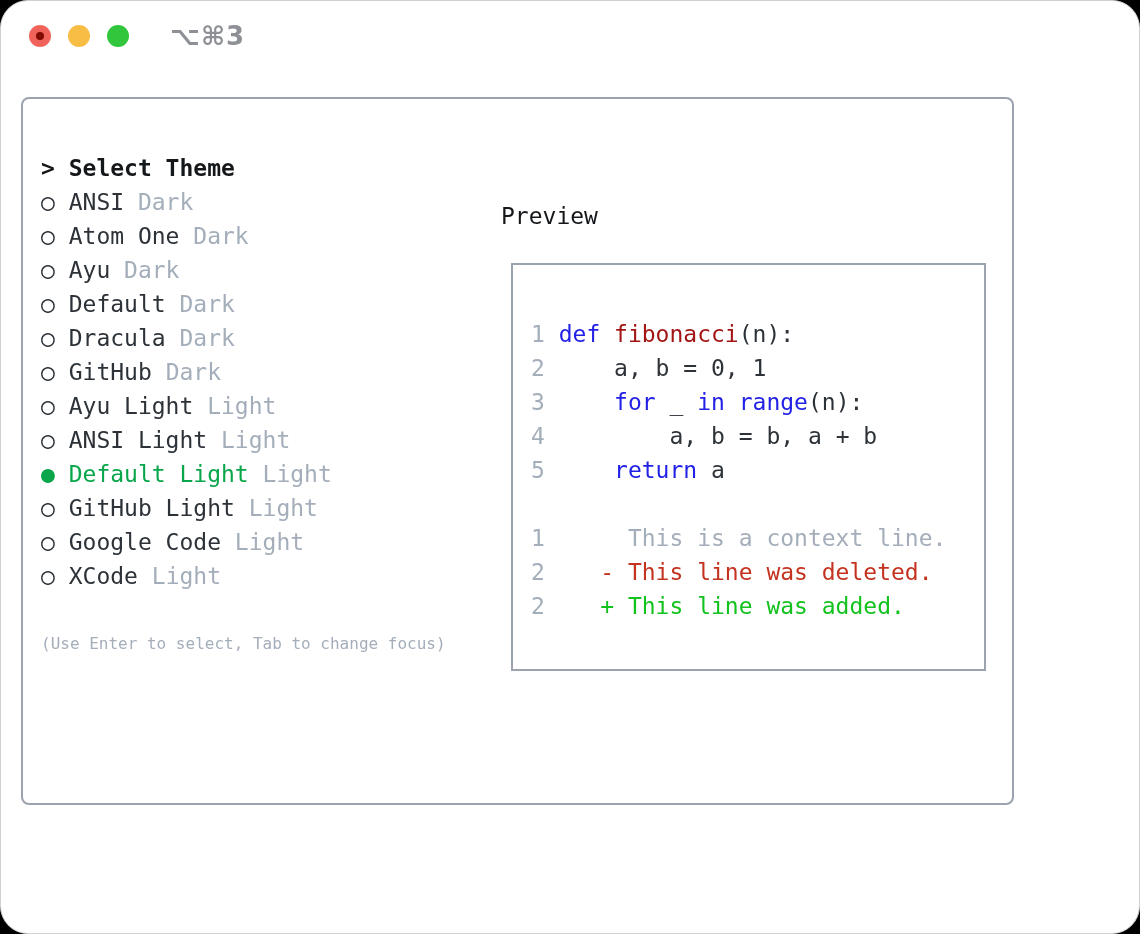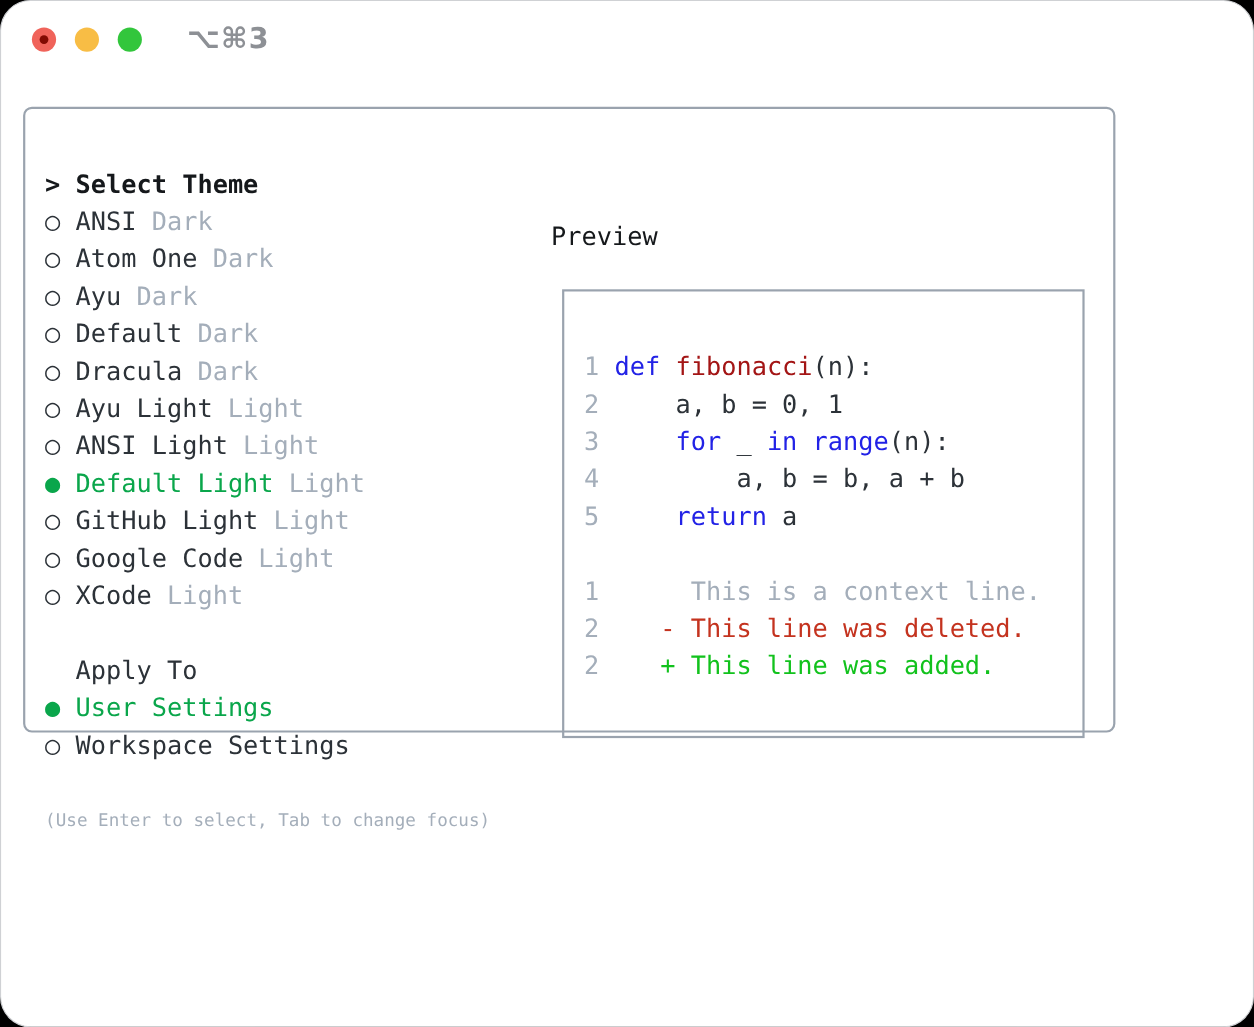--- a/index.html
+++ b/index.html
@@ -41,21 +41,21 @@
     margin-left: 24px;
     font-family: "DejaVu Sans", "Liberation Sans", sans-serif;
     font-size: 26px;
     font-weight: 600;
     letter-spacing: 1px;
     color: var(--shortcut);
   }
   
   .content-box {
     margin: 26px 0 0 20px;
-    width: 993px; height: 569px;
+    width: 993px; height: 708px;
     box-sizing: border-box;
     border: 2px solid var(--border);
     border-radius: 8px;
     display: flex;
     padding: 52px 0 0 18px;
     background: #fff;
   }
   .left-pane  { width: 460px; flex: none; }
   .right-pane { flex: none; width: 500px; }
 
@@ -126,35 +126,29 @@
   <div class="content-box">
 
     <div class="left-pane">
       <div class="row title-row"><span class="prefix">&gt;</span><span>Select Theme</span></div>
       <div id="theme-list">
           <div class="row theme-item"><span class="prefix radio">○</span><span class="name">ANSI</span><span class="tag">Dark</span></div>
           <div class="row theme-item"><span class="prefix radio">○</span><span class="name">Atom One</span><span class="tag">Dark</span></div>
           <div class="row theme-item"><span class="prefix radio">○</span><span class="name">Ayu</span><span class="tag">Dark</span></div>
           <div class="row theme-item"><span class="prefix radio">○</span><span class="name">Default</span><span class="tag">Dark</span></div>
           <div class="row theme-item"><span class="prefix radio">○</span><span class="name">Dracula</span><span class="tag">Dark</span></div>
+          <div class="row theme-item"><span class="prefix radio">○</span><span class="name">GitHub</span><span class="tag">Dark</span></div>
           <div class="row theme-item"><span class="prefix radio">○</span><span class="name">Ayu Light</span><span class="tag">Light</span></div>
           <div class="row theme-item"><span class="prefix radio">○</span><span class="name">ANSI Light</span><span class="tag">Light</span></div>
           <div class="row theme-item selected"><span class="prefix radio">●</span><span class="name">Default Light</span><span class="tag">Light</span></div>
           <div class="row theme-item"><span class="prefix radio">○</span><span class="name">GitHub Light</span><span class="tag">Light</span></div>
           <div class="row theme-item"><span class="prefix radio">○</span><span class="name">Google Code</span><span class="tag">Light</span></div>
           <div class="row theme-item"><span class="prefix radio">○</span><span class="name">XCode</span><span class="tag">Light</span></div>
         </div>
 
-      <div class="apply-section">
-        <div class="row"><span class="prefix"></span><span>Apply To</span></div>
-        <div id="apply-list">
-            <div class="row apply-option selected"><span class="prefix radio">●</span><span class="name">User Settings</span></div>
-            <div class="row apply-option"><span class="prefix radio">○</span><span class="name">Workspace Settings</span></div>
-          </div>
-      </div>
 
       <div class="help">(Use Enter to select, Tab to change focus)</div>
     </div>
 
     <div class="right-pane">
       <div class="row preview-title">Preview</div>
       <div class="preview-box">
         <div id="code-lines">
             <div class="row code-line"><span class="num">1</span><span class="code-content"><span class="kw">def </span><span class="fn">fibonacci</span><span class="df">(n):</span></span></div>
             <div class="row code-line"><span class="num">2</span><span class="code-content"><span class="df">    a, b = 0, 1</span></span></div>

